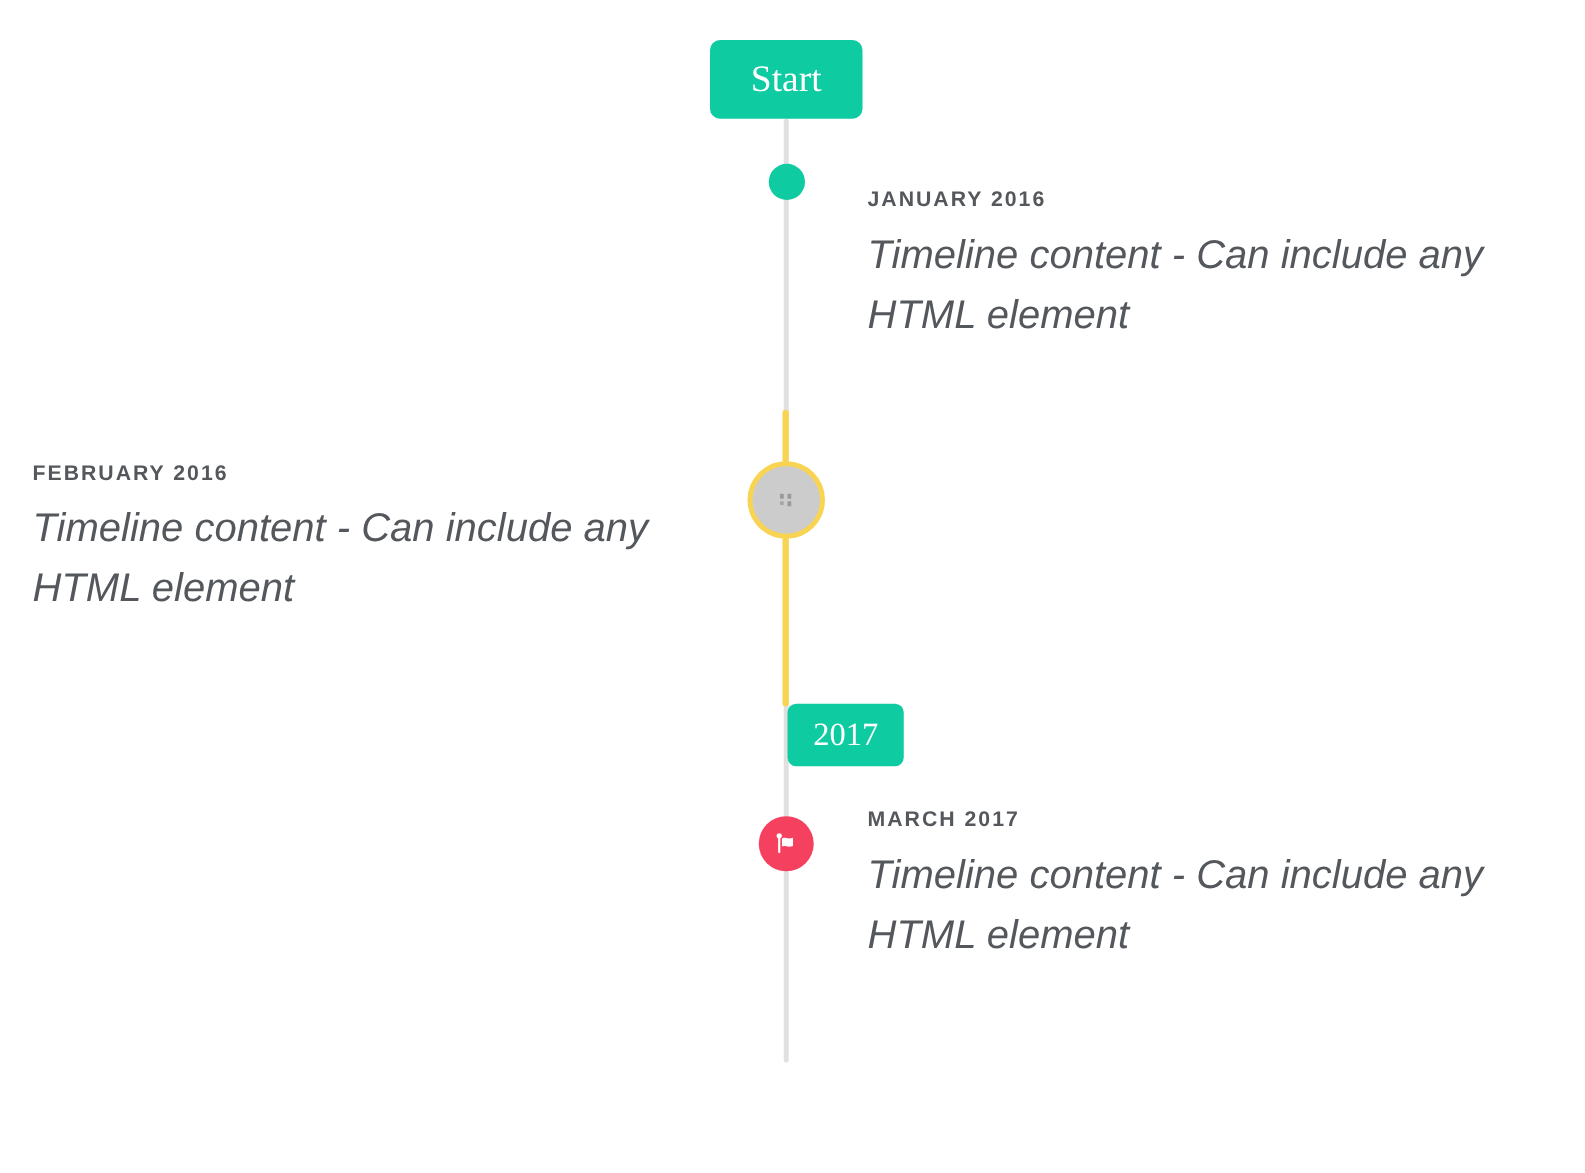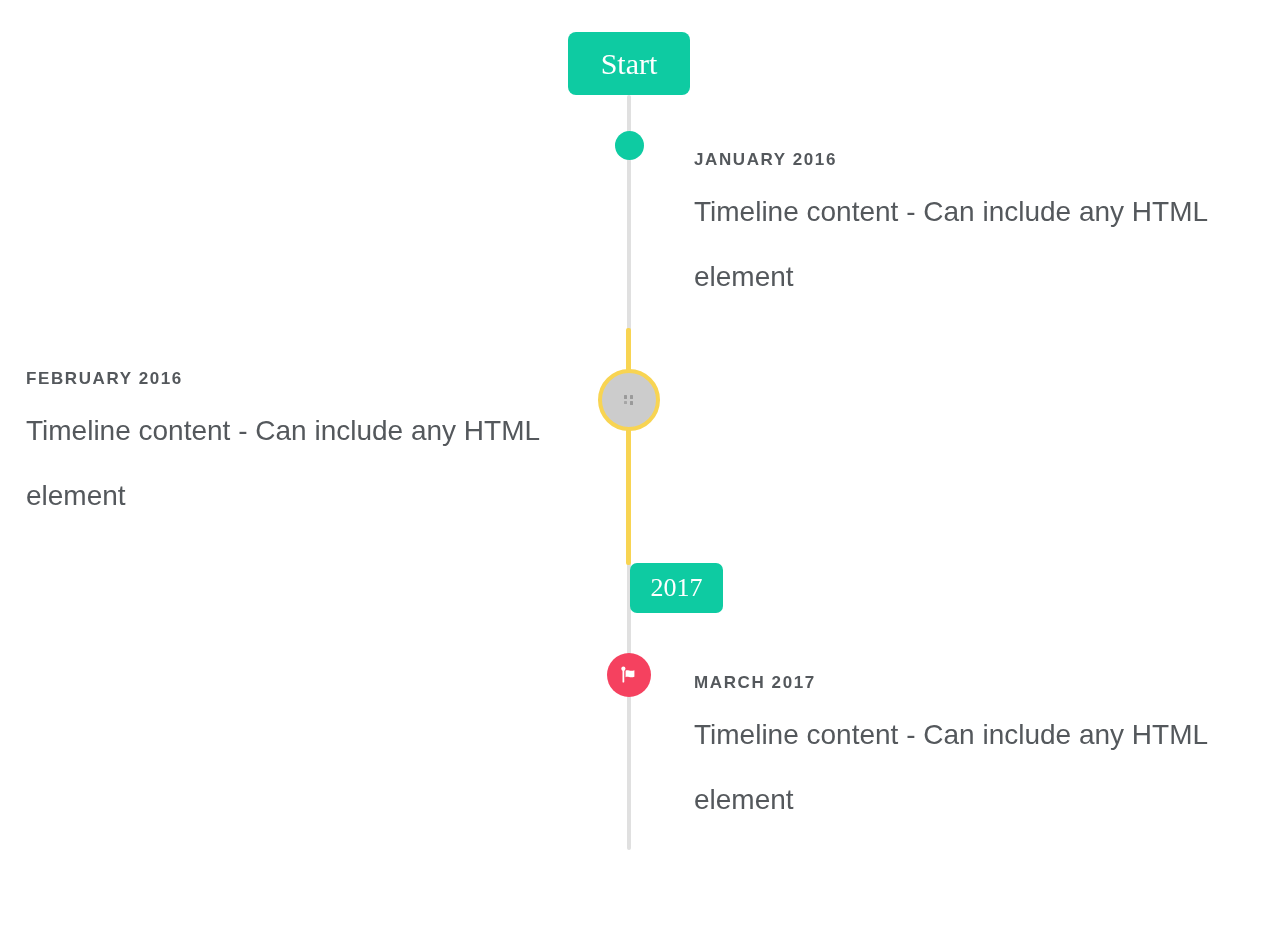--- a/index.html
+++ b/index.html
@@ -89,29 +89,30 @@
   }
   .entry .title{
     font-size:17px;
     font-weight:700;
     letter-spacing:1.6px;
     line-height:22px;
     color:var(--text);
   }
   .entry .content{
     margin-top:8px;
-    font-size:28px;
-    line-height:65px;
+    font-size:32px;
+    line-height:48px;
     color:var(--text);
+    font-style:italic;
   }
   .entry-right{left:694px; text-align:left;}
   .entry-left{left:26px; text-align:left;}
   .entry-jan{top:133px;margin-top:16px;}
   .entry-feb{top:368px;}
-  .entry-mar{top:672px;}
+  .entry-mar{top:645px;}
 </style>
 </head>
 <body>
 
 <div class="stage">
 
   <div class="line-gray"></div>
   <div class="line-yellow"></div>
 
   <button class="pill btn-start">Start</button>

